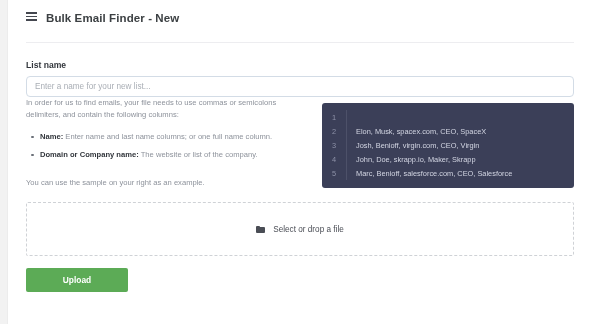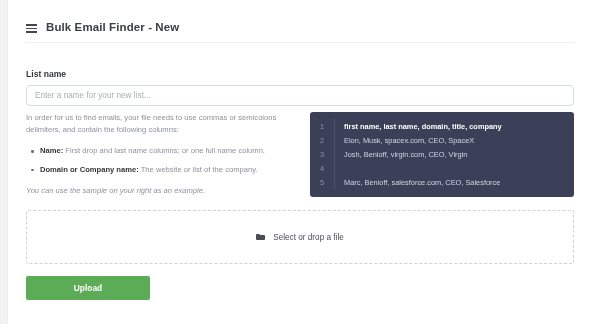--- a/index.html
+++ b/index.html
@@ -23,21 +23,21 @@
     height: 324px;
     background: #ffffff;
     border-left: 1px solid #ececec;
     box-sizing: border-box;
     overflow: hidden;
   }
 
   
   .app-header {
     display: flex;
-    align-items: flex-end;
+    align-items: flex-start;
     gap: 9px;
     padding: 12px 0 0 18px;
     height: 21px;
   }
   .hamburger-icon {
     display: inline-block;
     width: 11px;
     height: 9px;
     position: relative;
     flex: 0 0 auto;
@@ -70,21 +70,21 @@
   
   .form-body {
     padding: 0 18px;
     position: relative;
   }
 
   .field-label {
     font-size: 8.6px;
     font-weight: bold;
     color: #32363c;
-    margin-top: 26px;
+    margin-top: 17px;
     margin-bottom: 6px;
   }
 
   .text-input {
     display: block;
     box-sizing: border-box;
     width: 100%;
     height: 21px;
     border: 1px solid #d3dce6;
     border-radius: 4px;
@@ -93,22 +93,22 @@
     font-family: "Liberation Sans", sans-serif;
     font-size: 8.2px;
     color: #3c4043;
     outline: none;
   }
   .text-input::placeholder { color: #a9aeb5; }
 
   
   .cols {
     display: flex;
-    align-items: flex-end;
-    gap: 0;
+    align-items: flex-start;
+    gap: 12px;
   }
   .col-left { width: 272px; flex: 0 0 272px; }
   .col-right { flex: 1 1 auto; padding-left: 12px; padding-top: 6px; }
 
   .desc-text {
     font-size: 7.6px;
     line-height: 1.62;
     color: #8d929b;
     margin: 0;
   }
@@ -128,21 +128,21 @@
     content: "";
     position: absolute;
     left: -9px;
     top: 5px;
     width: 2.5px;
     height: 2.5px;
     border-radius: 50%;
     background: #6b7079;
   }
   .req-list b { color: #32363c; font-weight: bold; }
-  .desc-footer { margin-top: 9px; font-style: italic; }
+  .desc-footer { margin-top: 16px; }
 
   
   .sample-panel {
     background: #3b3f58;
     border-radius: 3px;
     padding: 7px 0 8px 0;
     overflow: hidden;
   }
   .sample-row {
     display: flex;
@@ -216,21 +216,21 @@
   }
 
   
   .footer-bar {
     margin: 12px 18px 0 18px;
   }
   .upload-button {
     display: inline-flex;
     align-items: center;
     justify-content: center;
-    width: 124px;
+    width: 102px;
     height: 24px;
     background: #5cab56;
     color: #ffffff;
     font-size: 8.4px;
     font-weight: bold;
     border: none;
     border-radius: 2px;
     font-family: "Liberation Sans", sans-serif;
     cursor: pointer;
     text-align: right;
@@ -257,54 +257,54 @@
     <div class="field-label">List name</div>
     <input class="text-input" type="text" placeholder="Enter a name for your new list..." style="">
 
 
     <div class="cols">
       <div class="col-left">
         <p class="desc-text">In order for us to find emails, your file needs to use commas or semicolons delimiters, and contain the following columns:</p>
         <ul class="req-list">
           <li>
             <b>Name:</b>
-            <span>First drop and last name columns; or one full name column.</span>
+            <span>Enter name and last name columns; or one full name column.</span>
           </li>
           <li>
             <b>Domain or Company name:</b>
             <span>The website or list of the company.</span>
           </li>
         </ul>
         <p class="desc-text desc-footer">You can use the sample on your right as an example.</p>
       </div>
 
       <div class="col-right">
         <div class="sample-panel">
 
           <div class="sample-row is-header">
             <span class="sample-ln">1</span>
             <span class="sample-sep"></span>
-            <span class="sample-code">first name, last name, domain, title, company</span>
           </div>
 
           <div class="sample-row">
             <span class="sample-ln">2</span>
             <span class="sample-sep"></span>
             <span class="sample-code">Elon, Musk, spacex.com, CEO, SpaceX</span>
           </div>
 
           <div class="sample-row">
             <span class="sample-ln">3</span>
             <span class="sample-sep"></span>
             <span class="sample-code">Josh, Benioff, virgin.com, CEO, Virgin</span>
           </div>
 
           <div class="sample-row">
             <span class="sample-ln">4</span>
             <span class="sample-sep"></span>
+            <span class="sample-code">John, Doe, skrapp.io, Maker, Skrapp</span>
           </div>
 
           <div class="sample-row">
             <span class="sample-ln">5</span>
             <span class="sample-sep"></span>
             <span class="sample-code">Marc, Benioff, salesforce.com, CEO, Salesforce</span>
           </div>
 
         </div>
       </div>

